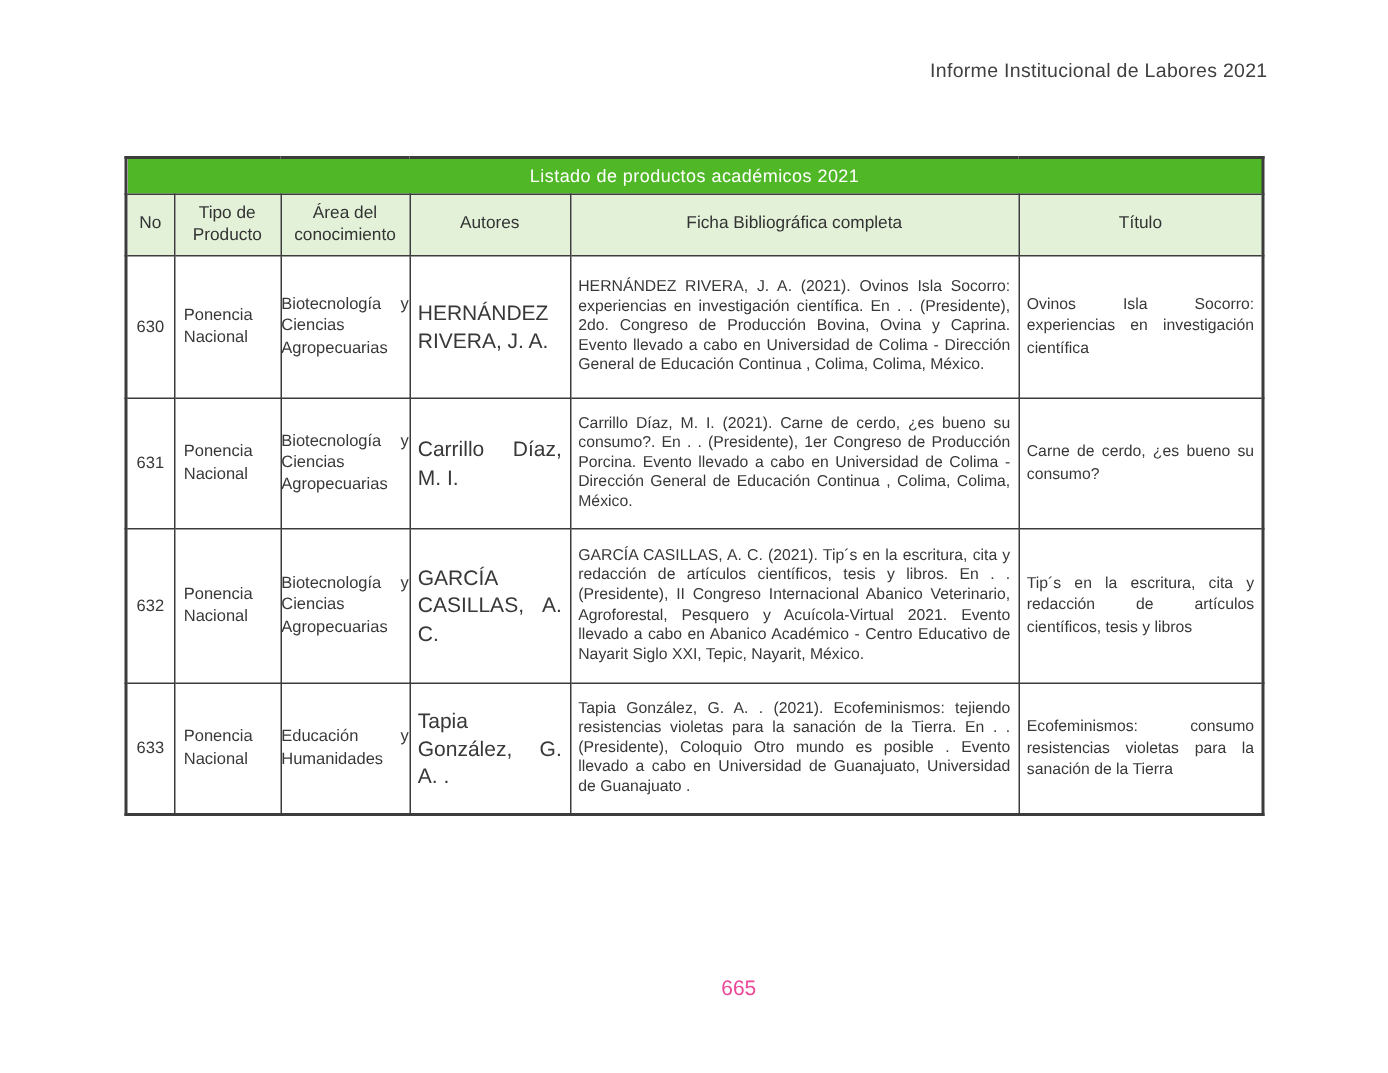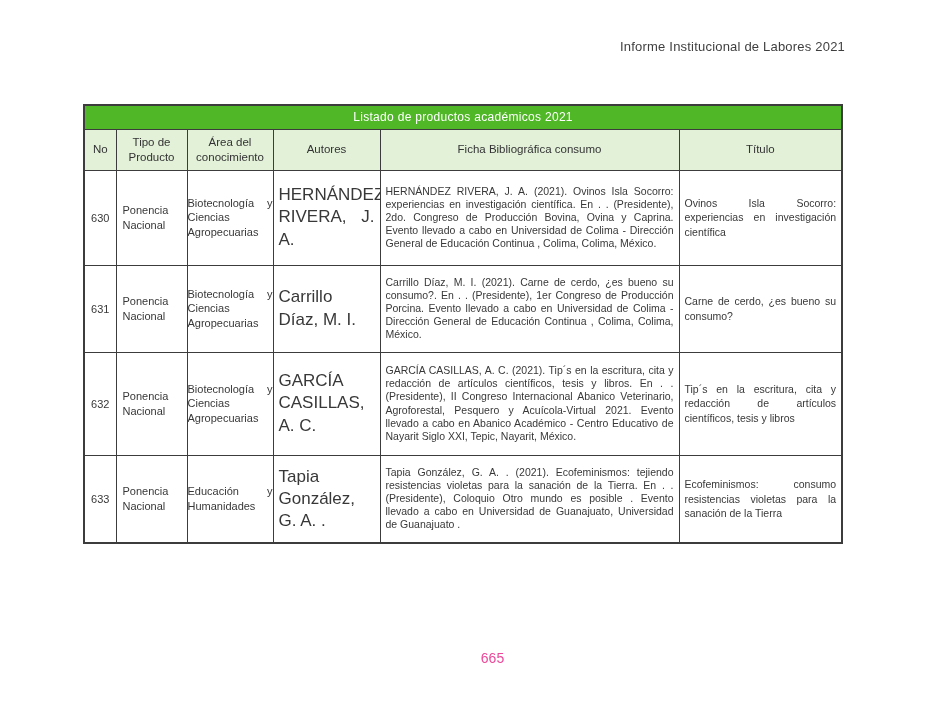--- a/index.html
+++ b/index.html
@@ -48,21 +48,21 @@
     text-align:center;
     height:41px;
     padding:2px 3px;
     color:#333333;
     line-height:1.25;
   }
   td { color:#383838; }
   td.c-no   { text-align:center; font-size:11px; }
   td.c-tipo { font-size:11px; padding:0 6px; text-align:left; line-height:1.3; }
   td.c-area { font-size:11px; padding:4px 0; text-align:justify; line-height:1.3; }
-  td.c-aut  { font-size:17px; padding:4px 5px; text-align:justify; line-height:1.3; }
+  td.c-aut  { font-size:14px; padding:4px 5px; text-align:justify; line-height:1.3; }
   td.c-ficha{ font-size:10.5px; padding:3px 5px; text-align:justify; vertical-align:middle; line-height:1.24; }
   td.c-tit  { font-size:10.5px; padding:12px 5px; text-align:justify; line-height:1.35; }
 
   .page-number {
     position:absolute;
     top:650px; left:0;
     width:925px;
     text-align:center;
     font-size:14px;
     color:#ec4899;
@@ -87,21 +87,21 @@
     </colgroup>
     <tbody>
       <tr>
         <td class="title-cell" colspan="6">Listado de productos académicos 2021</td>
       </tr>
       <tr>
         <th>No</th>
         <th>Tipo de Producto</th>
         <th>Área del conocimiento</th>
         <th>Autores</th>
-        <th>Ficha Bibliográfica consumo</th>
+        <th>Ficha Bibliográfica completa</th>
         <th>Título</th>
       </tr>
 
       <tr style="height:95px">
         <td class="c-no">630</td>
         <td class="c-tipo">Ponencia Nacional</td>
         <td class="c-area">Biotecnología y Ciencias Agropecuarias</td>
         <td class="c-aut">HERNÁNDEZ RIVERA, J. A.</td>
         <td class="c-ficha">HERNÁNDEZ RIVERA, J. A. (2021). Ovinos Isla Socorro: experiencias en investigación científica. En . . (Presidente), 2do. Congreso de Producción Bovina, Ovina y Caprina. Evento llevado a cabo en Universidad de Colima - Dirección General de Educación Continua , Colima, Colima, México.</td>
         <td class="c-tit">Ovinos Isla Socorro: experiencias en investigación científica</td>

